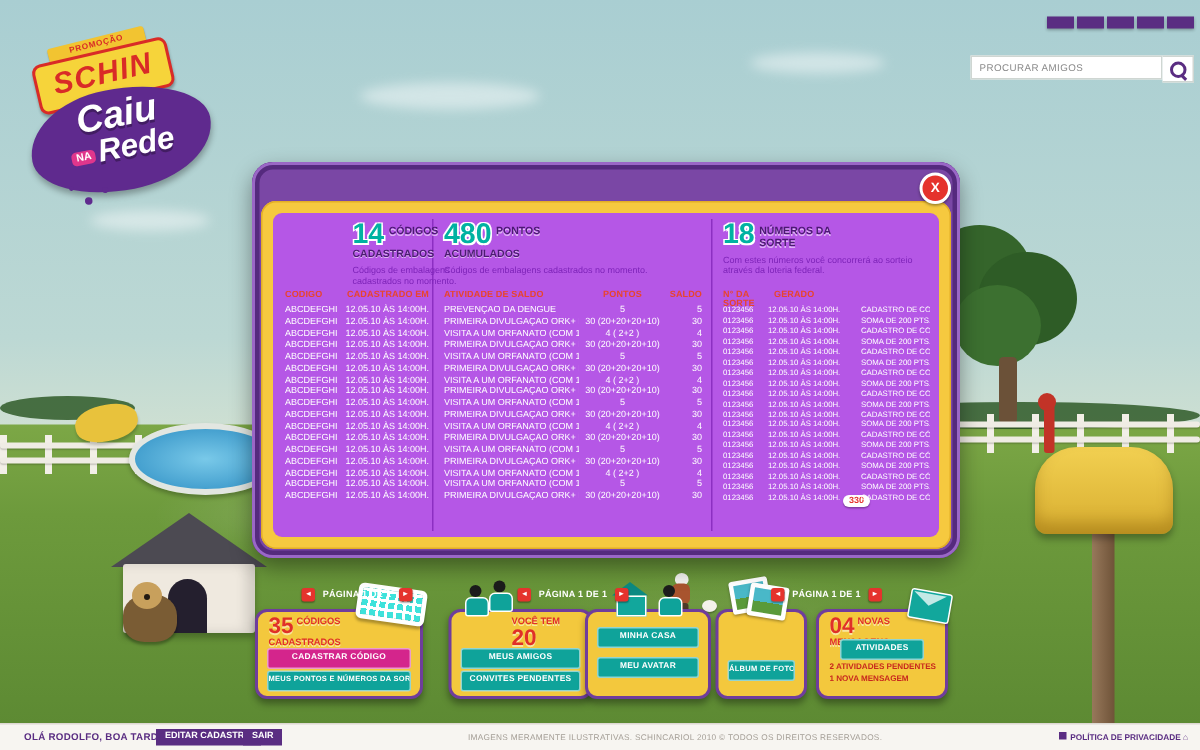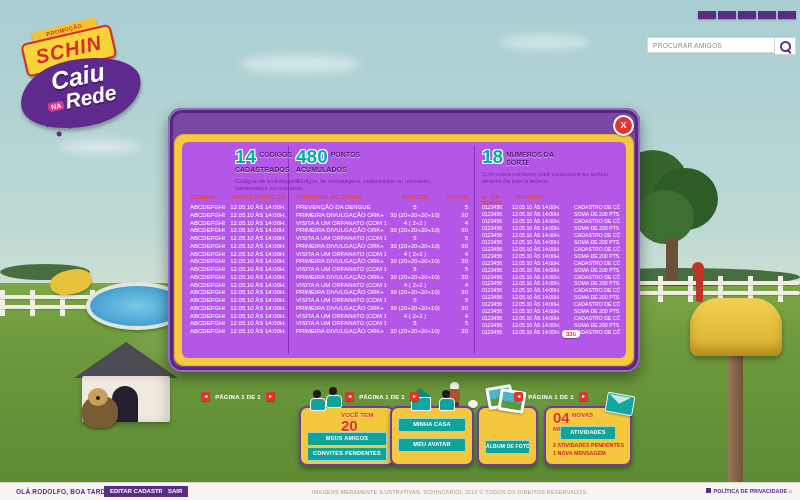--- a/index.html
+++ b/index.html
@@ -486,20 +486,29 @@
           </div>
         <div class="pager">
           <span class="pbtn">◄</span>
           <span class="plabel">PÁGINA 1 DE 1</span>
           <span class="pbtn">►</span>
         </div>
       </div>
     </div>
   </div>
 
+  <div class="card" style="left:170px;width:108px;">
+    <div class="kbd"></div>
+    <div class="chead">
+      <span class="cnum">35</span>
+      <span class="ctxt" style="width:60px;">CÓDIGOS CADASTRADOS</span>
+    </div>
+    <div class="cbtn pink" style="top:24px;">CADASTRAR CÓDIGO</div>
+    <div class="cbtn" style="top:39px;font-size:5px;">MEUS PONTOS E NÚMEROS DA SORTE</div>
+  </div>
 
   <div class="card" style="left:299px;width:92px;">
     <div class="person" style="left:8px;top:-18px;">
         <div class="head"></div>
         <div class="body"></div>
       </div>
     <div class="person" style="left:24px;top:-21px;">
         <div class="head"></div>
         <div class="body"></div>
       </div>

